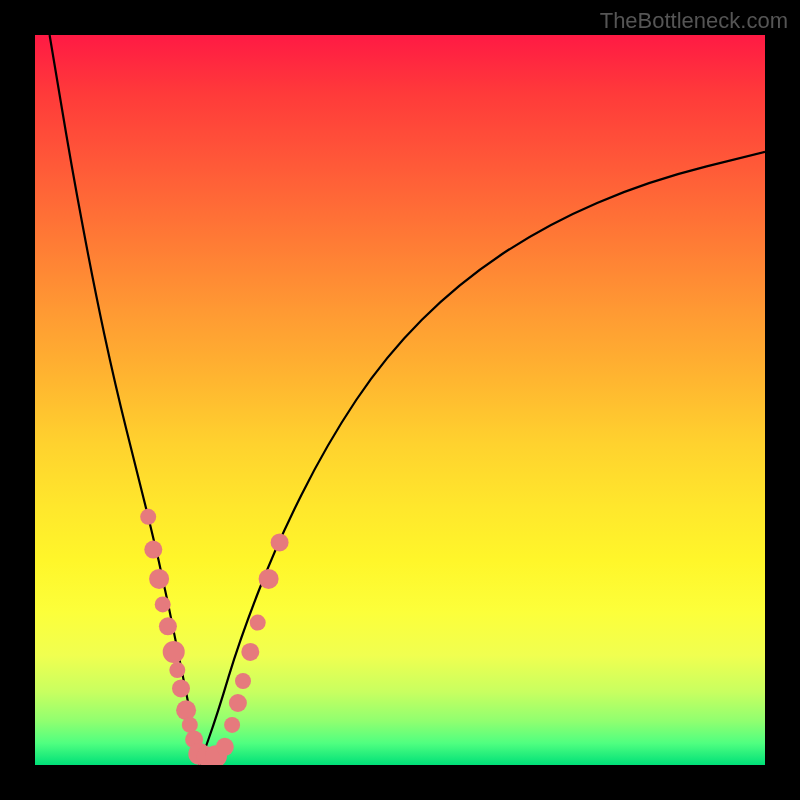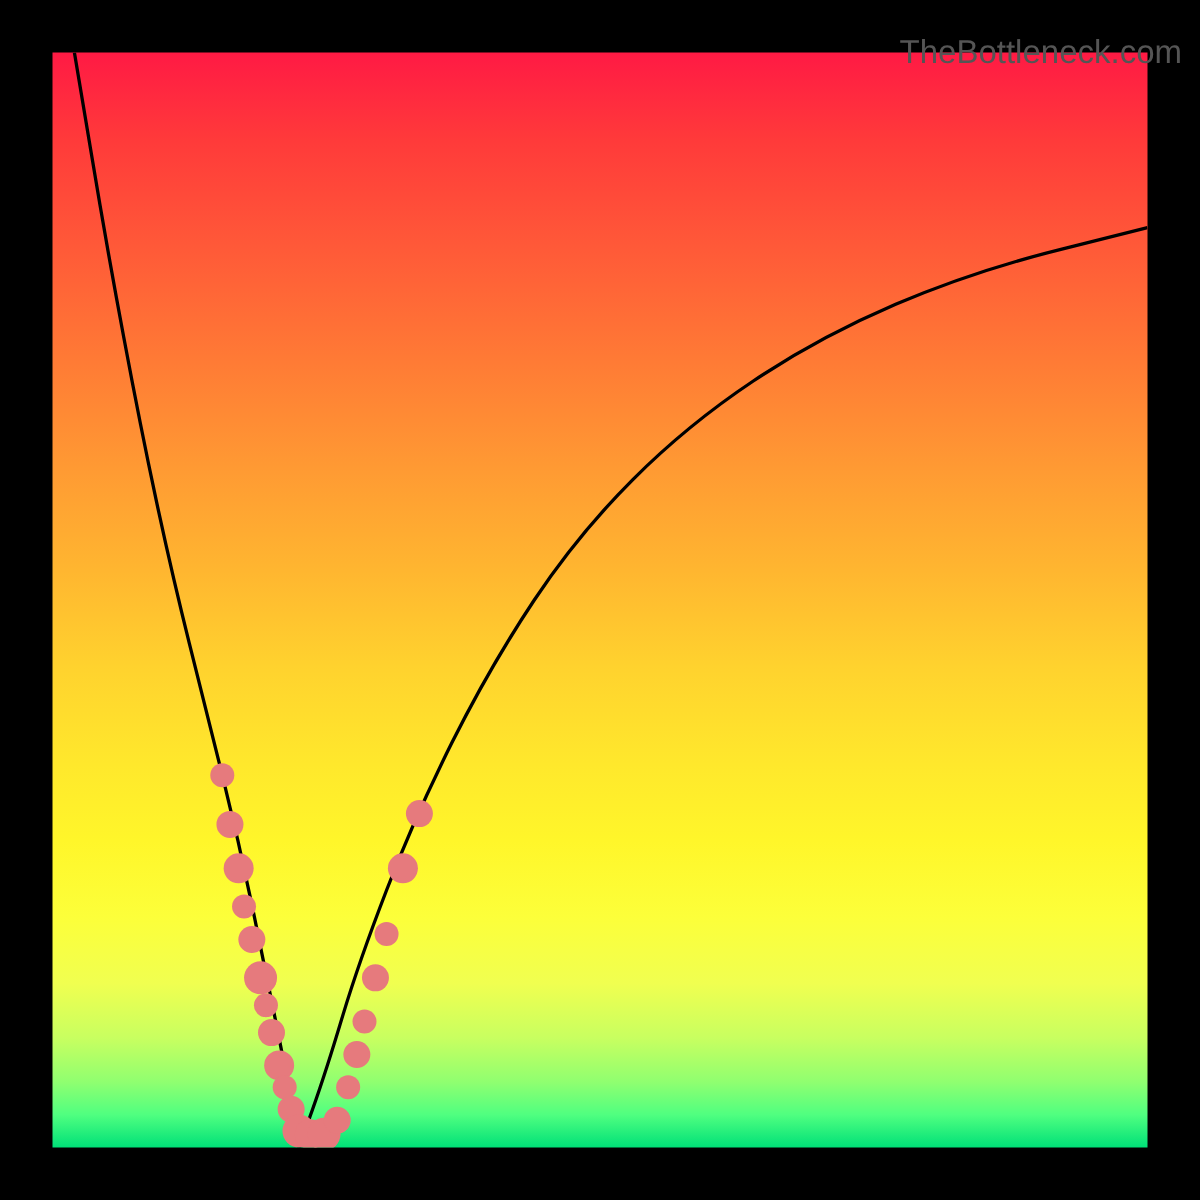--- a/index.html
+++ b/index.html
@@ -6,21 +6,21 @@
     body {
       width: 800px;
       height: 800px;
       background: #000;
       position: relative;
       overflow: hidden;
       font-family: Arial, sans-serif;
     }
     .watermark {
       position: absolute;
-      top: 22px;
+      top: 8px;
       right: 12px;
       color: #555;
       font-size: 22px;
       z-index: 10;
     }
     .plot-area {
       position: absolute;
       top: 35px;
       left: 35px;
       width: 730px;

